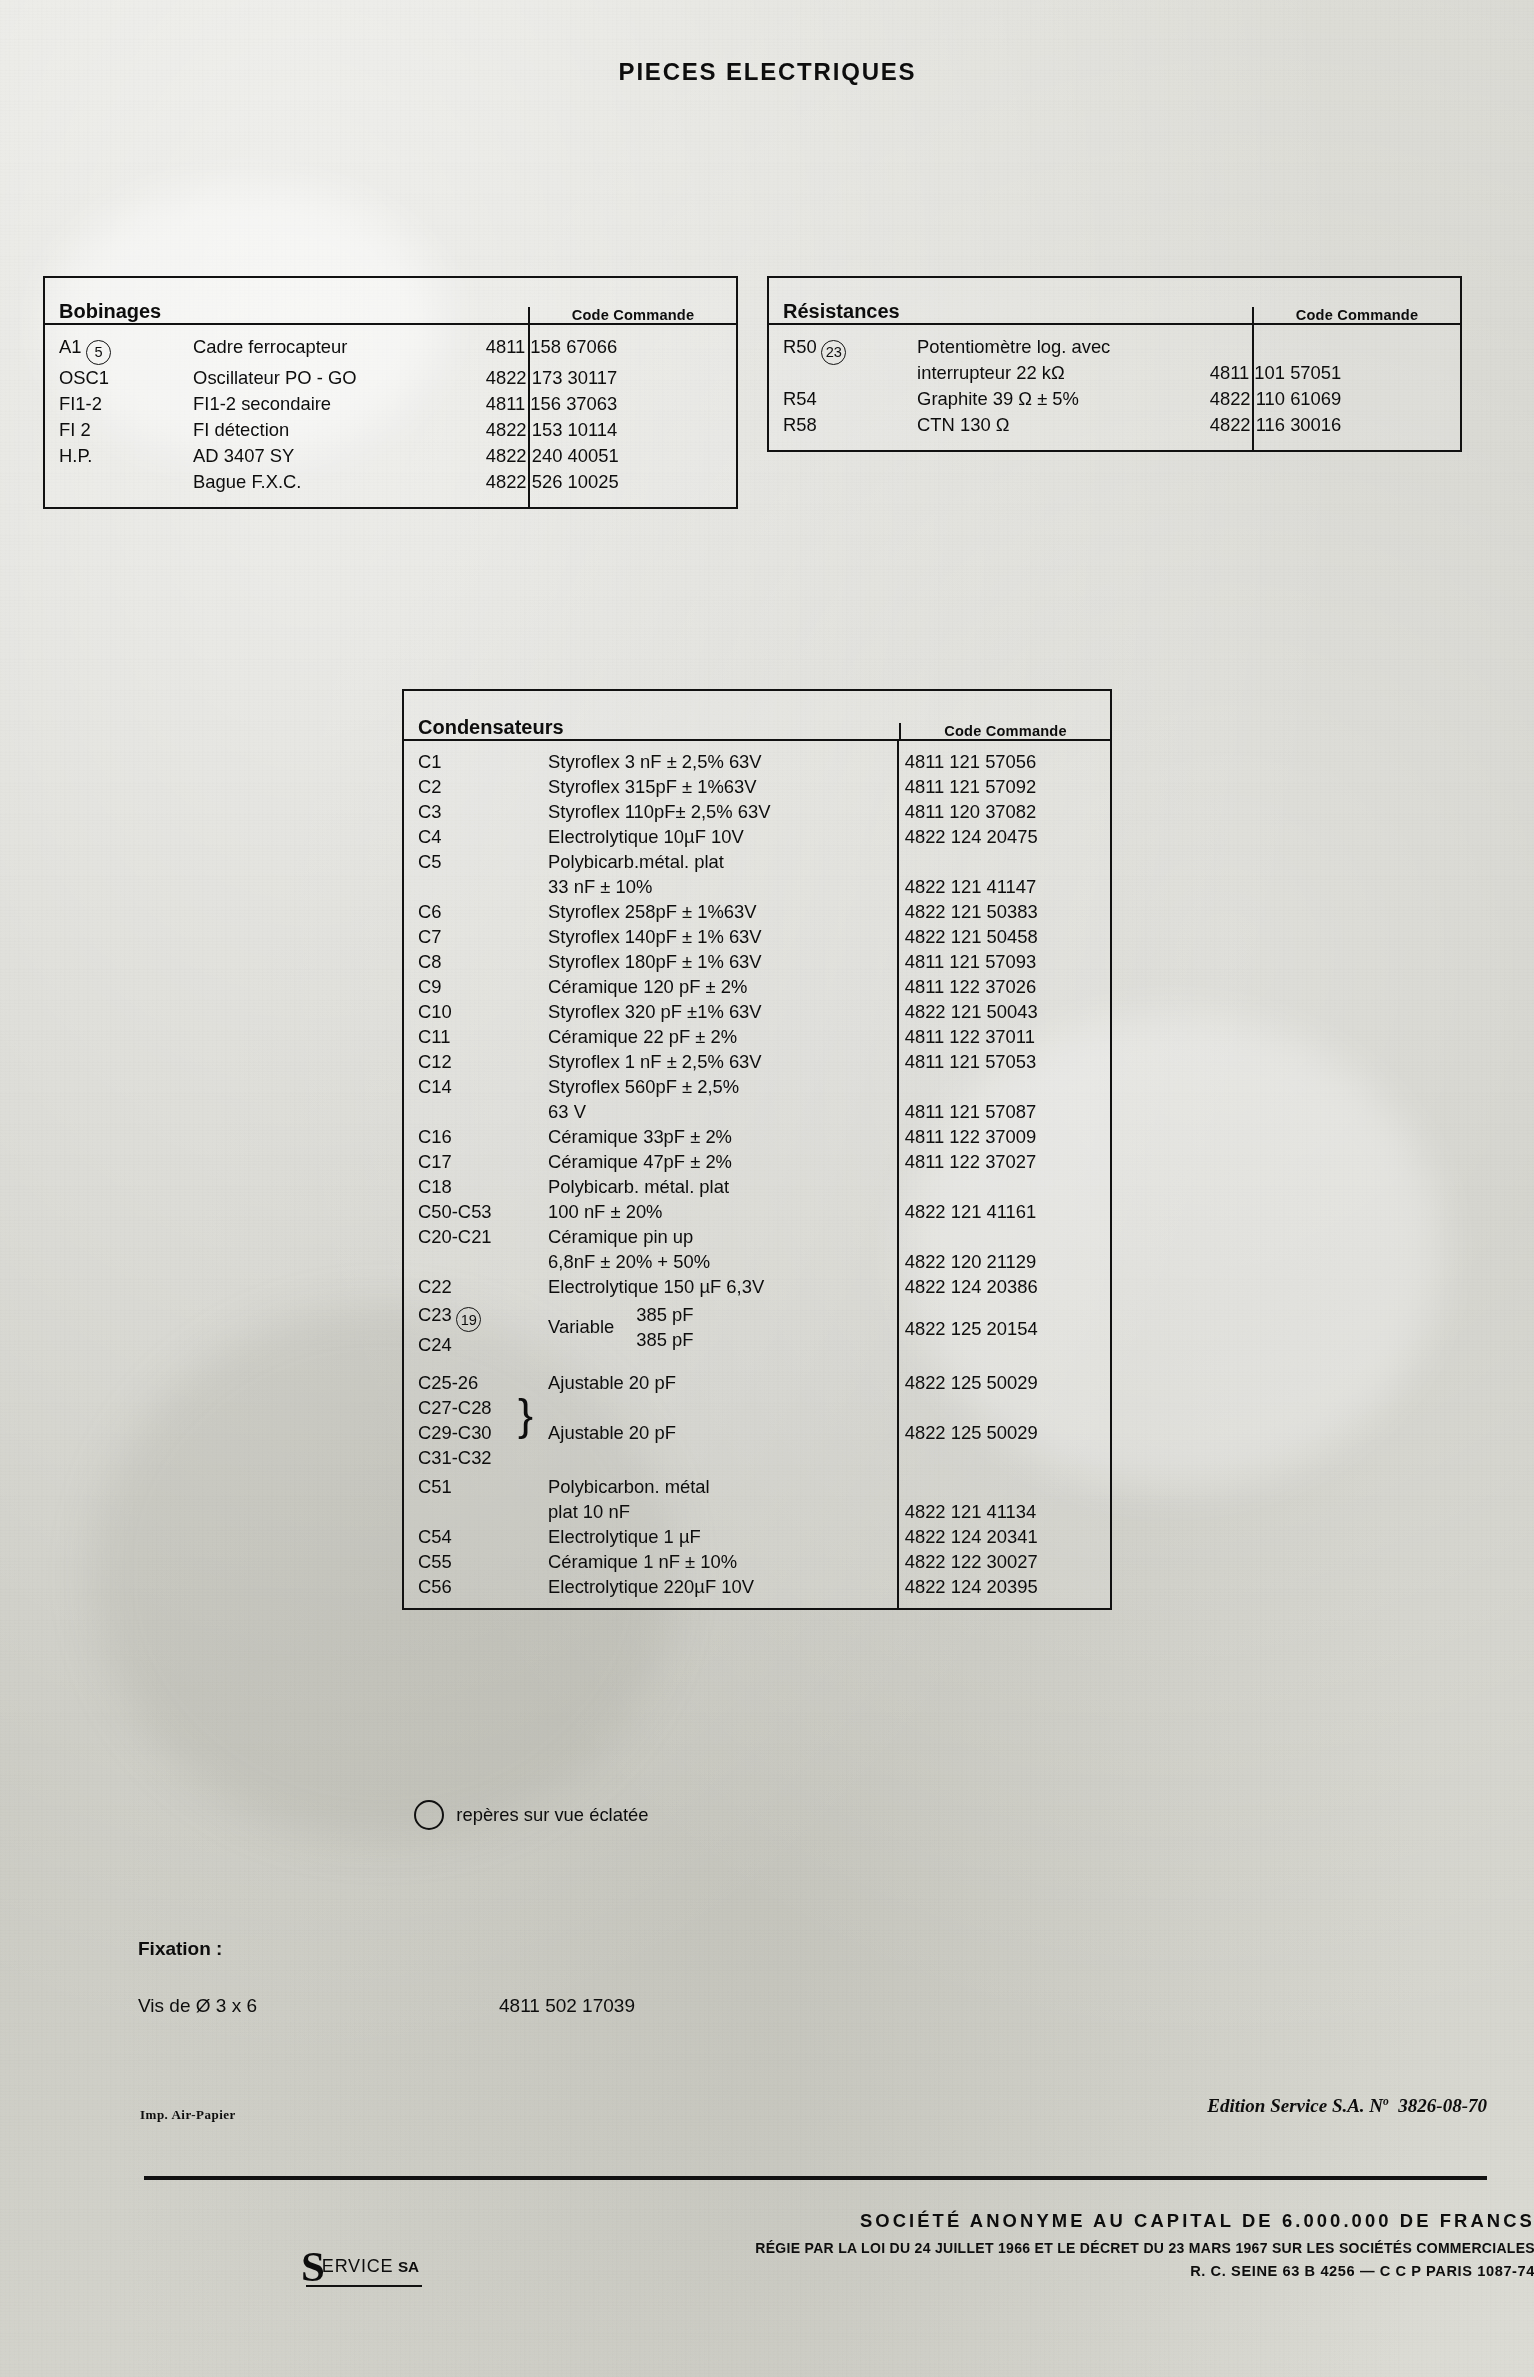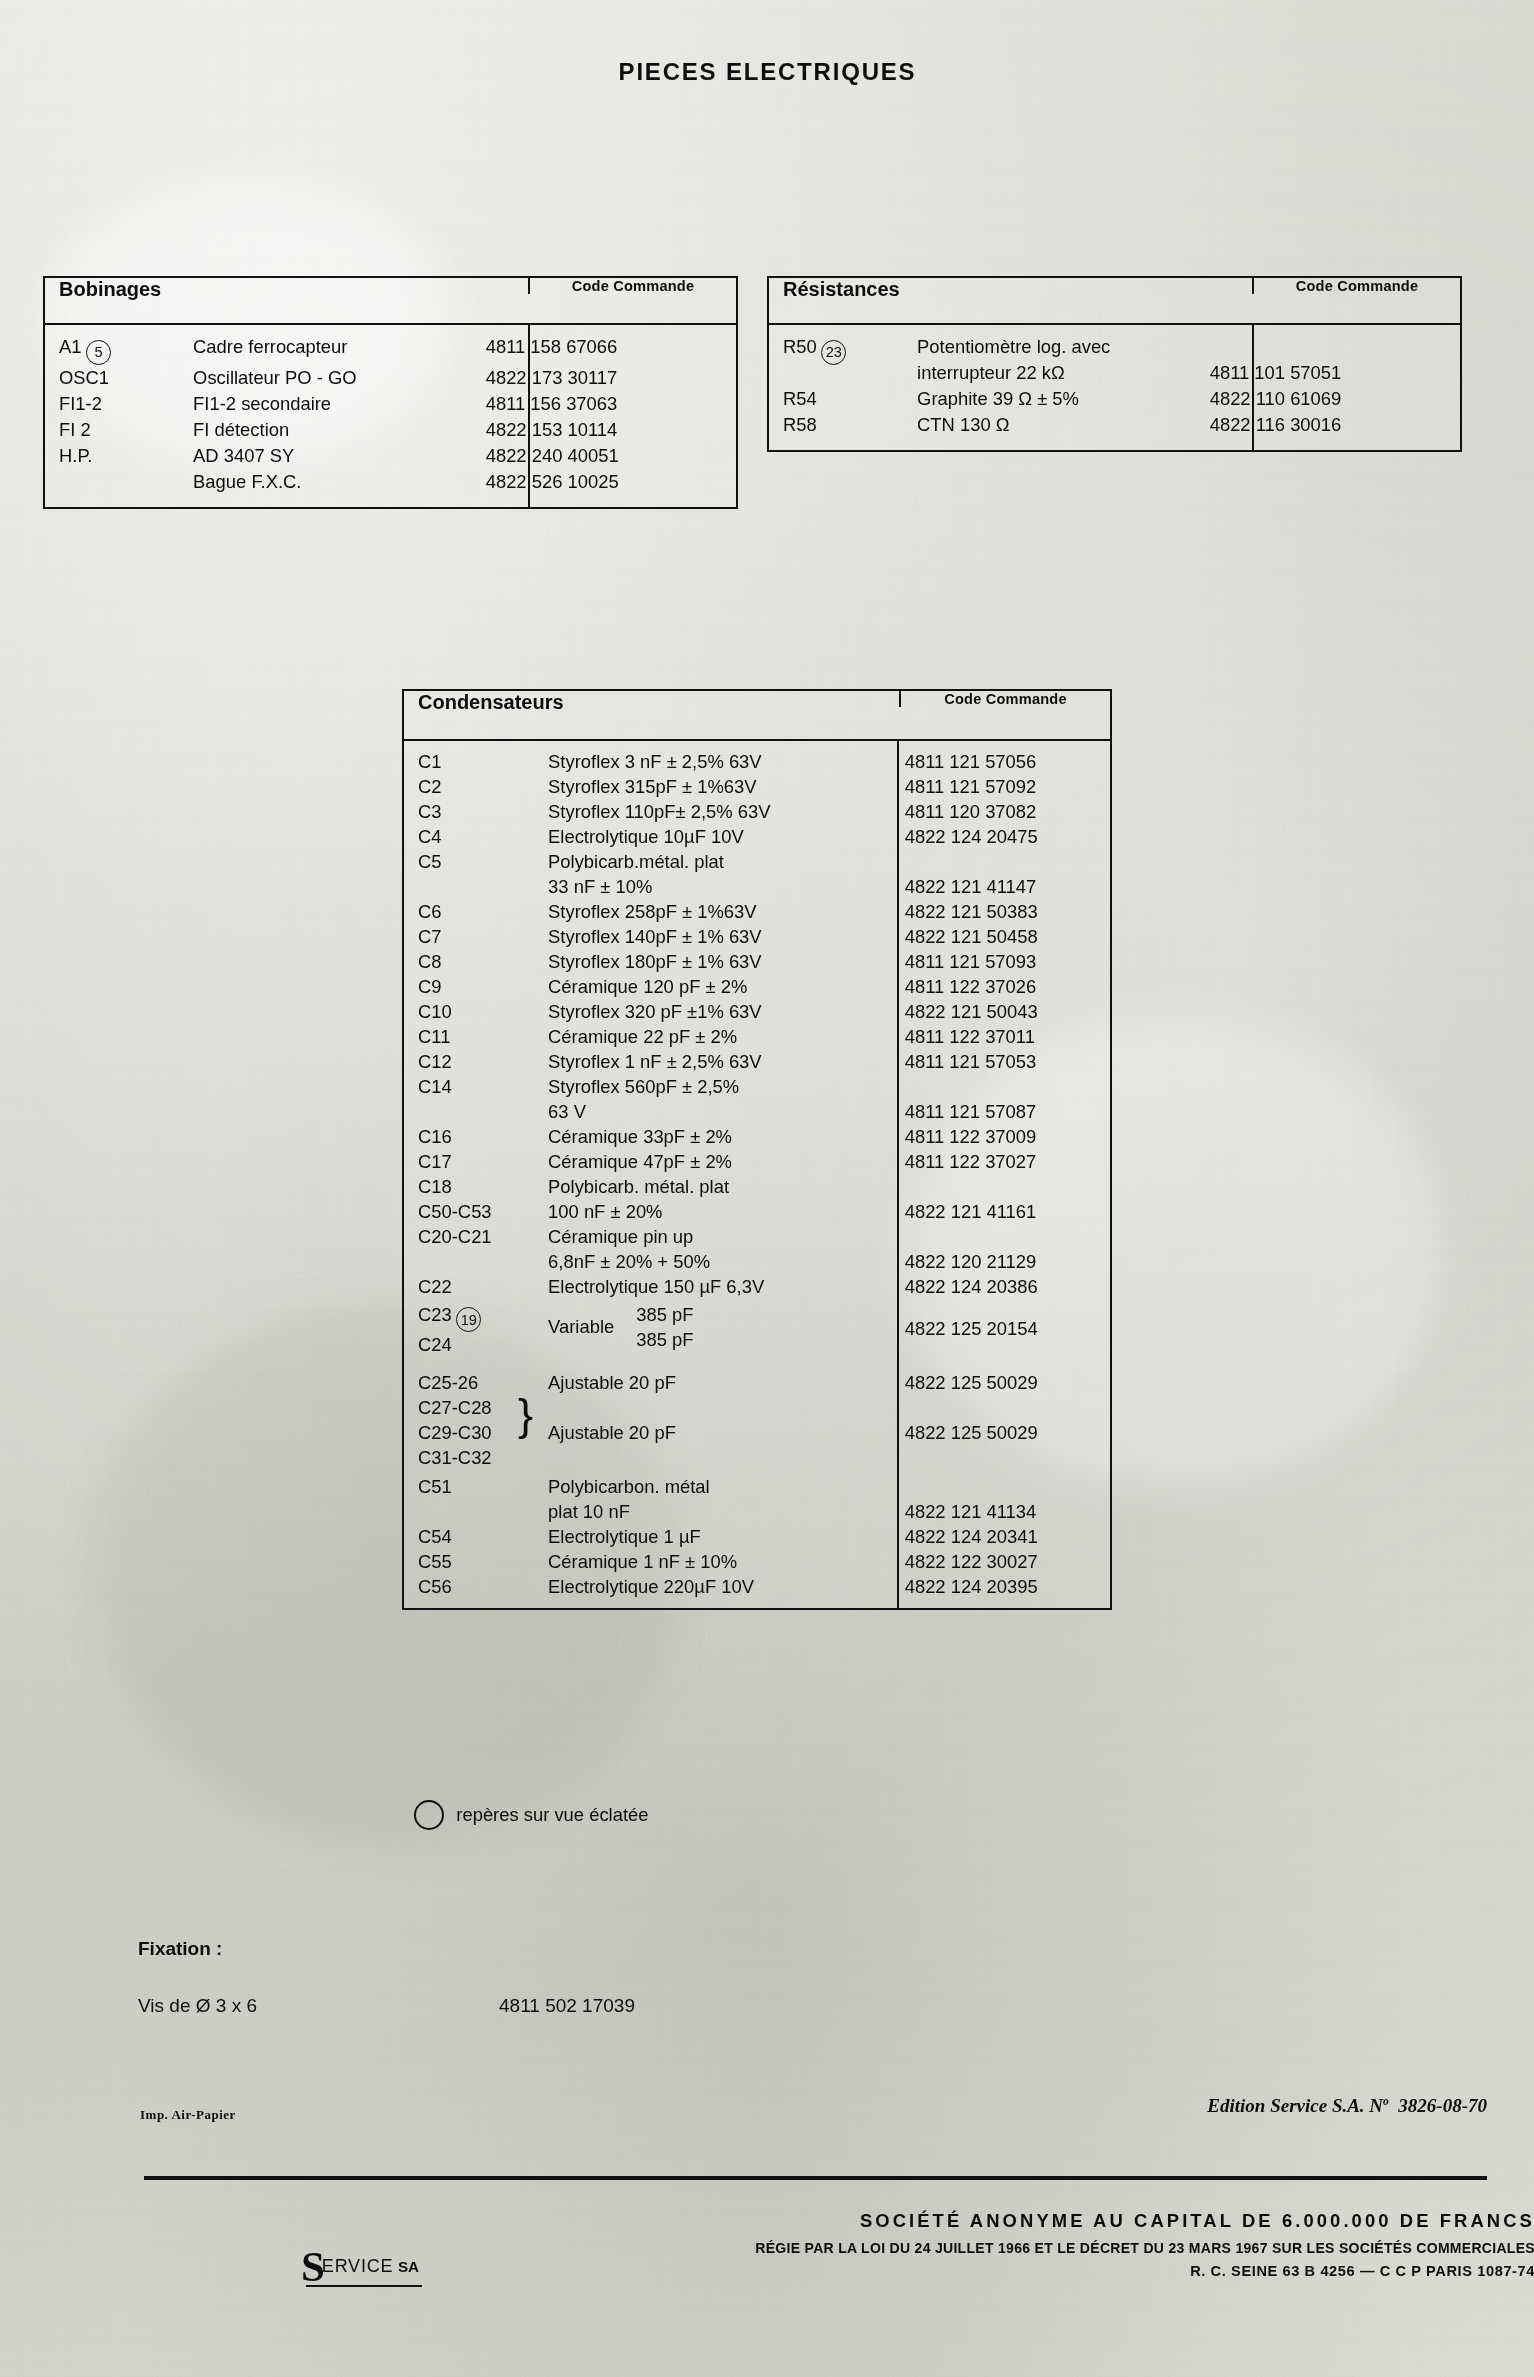--- a/index.html
+++ b/index.html
@@ -52,21 +52,21 @@
   
   .tbl {
     position: absolute;
     border: 2.3px solid #111;
     background: rgba(255,255,255,0.10);
   }
   .tbl-head {
     display: flex;
     border-bottom: 2.3px solid #111;
     height: 45px;
-    align-items: flex-start;
+    align-items: flex-end;
   }
   .tbl-head .h-left {
     display: flex;
     align-items: center;
     padding-left: 14px;
     font-size: 20px;
     font-weight: bold;
     flex: 1 1 auto;
   }
   .tbl-head .h-right {

